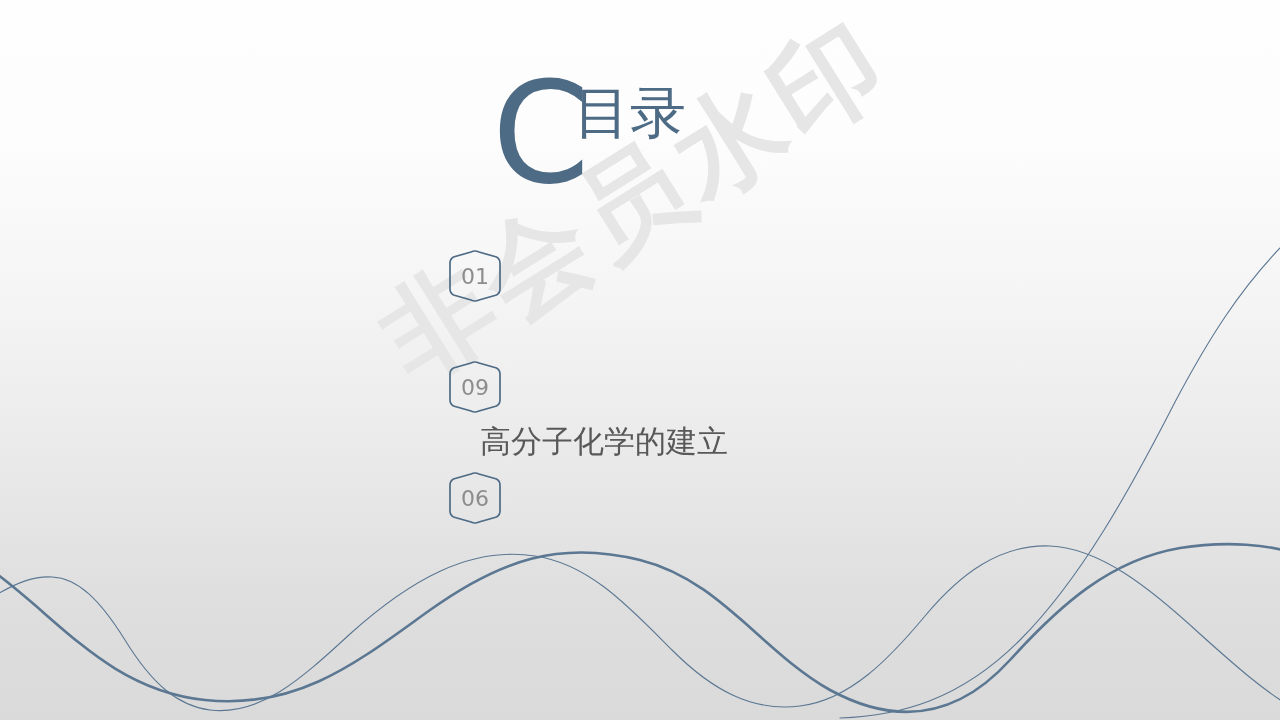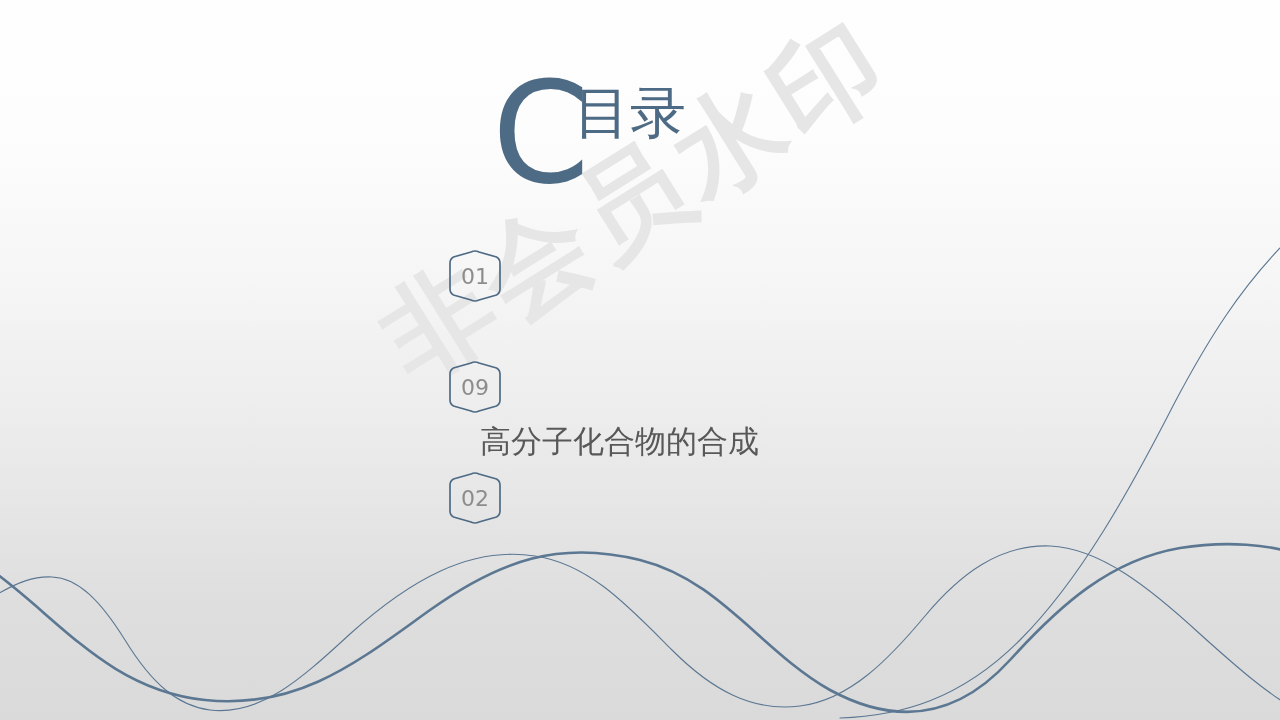--- a/index.html
+++ b/index.html
@@ -219,27 +219,27 @@
       </div>
     </div>
 
     <div class="content-item">
       <div class="hex-badge">
         <svg width="54" height="56" viewBox="0 0 54 56">
           <path d="M 14 3 L 40 3 Q 44 3 46 6.5 L 51 24 Q 53 28 51 32 L 46 49.5 Q 44 53 40 53 L 14 53 Q 10 53 8 49.5 L 3 32 Q 1 28 3 24 L 8 6.5 Q 10 3 14 3 Z" fill="none" stroke="#4E6B85" stroke-width="1.7" transform="rotate(90 27 28)"></path>
         </svg>
         <span class="hex-num">09</span>
       </div>
-      <span class="item-label">高分子化合物的合成</span>
+      <span class="item-label">高分子化学的建立</span>
     </div>
 
     <div class="content-item">
       <div class="hex-badge">
         <svg width="54" height="56" viewBox="0 0 54 56">
           <path d="M 14 3 L 40 3 Q 44 3 46 6.5 L 51 24 Q 53 28 51 32 L 46 49.5 Q 44 53 40 53 L 14 53 Q 10 53 8 49.5 L 3 32 Q 1 28 3 24 L 8 6.5 Q 10 3 14 3 Z" fill="none" stroke="#4E6B85" stroke-width="1.7" transform="rotate(90 27 28)"></path>
         </svg>
-        <span class="hex-num">02</span>
+        <span class="hex-num">06</span>
       </div>
     </div>
 
   </div>
 
 </div>
 
 </body></html>

